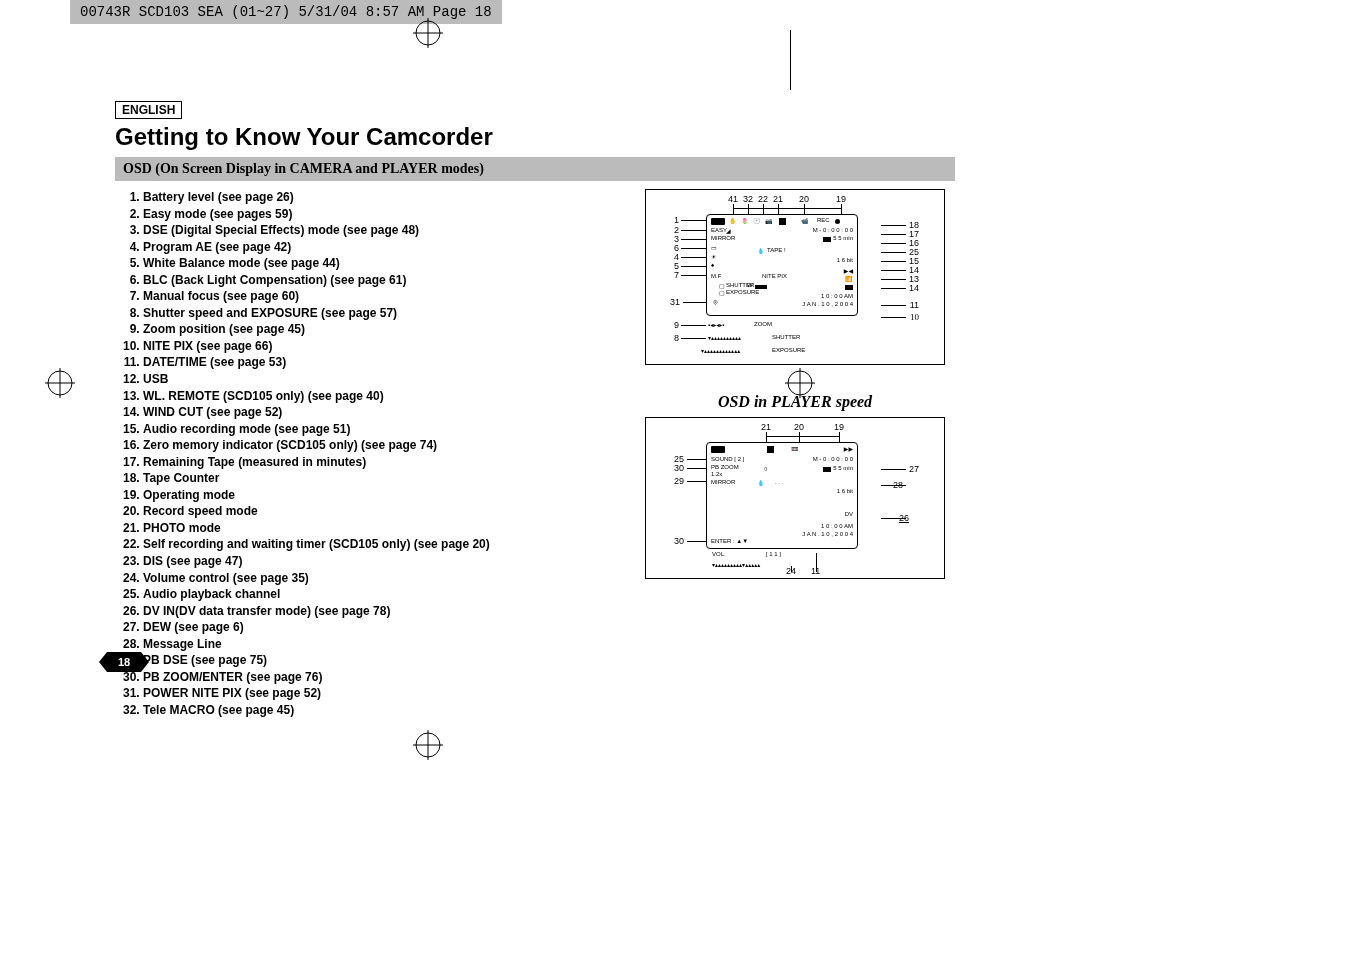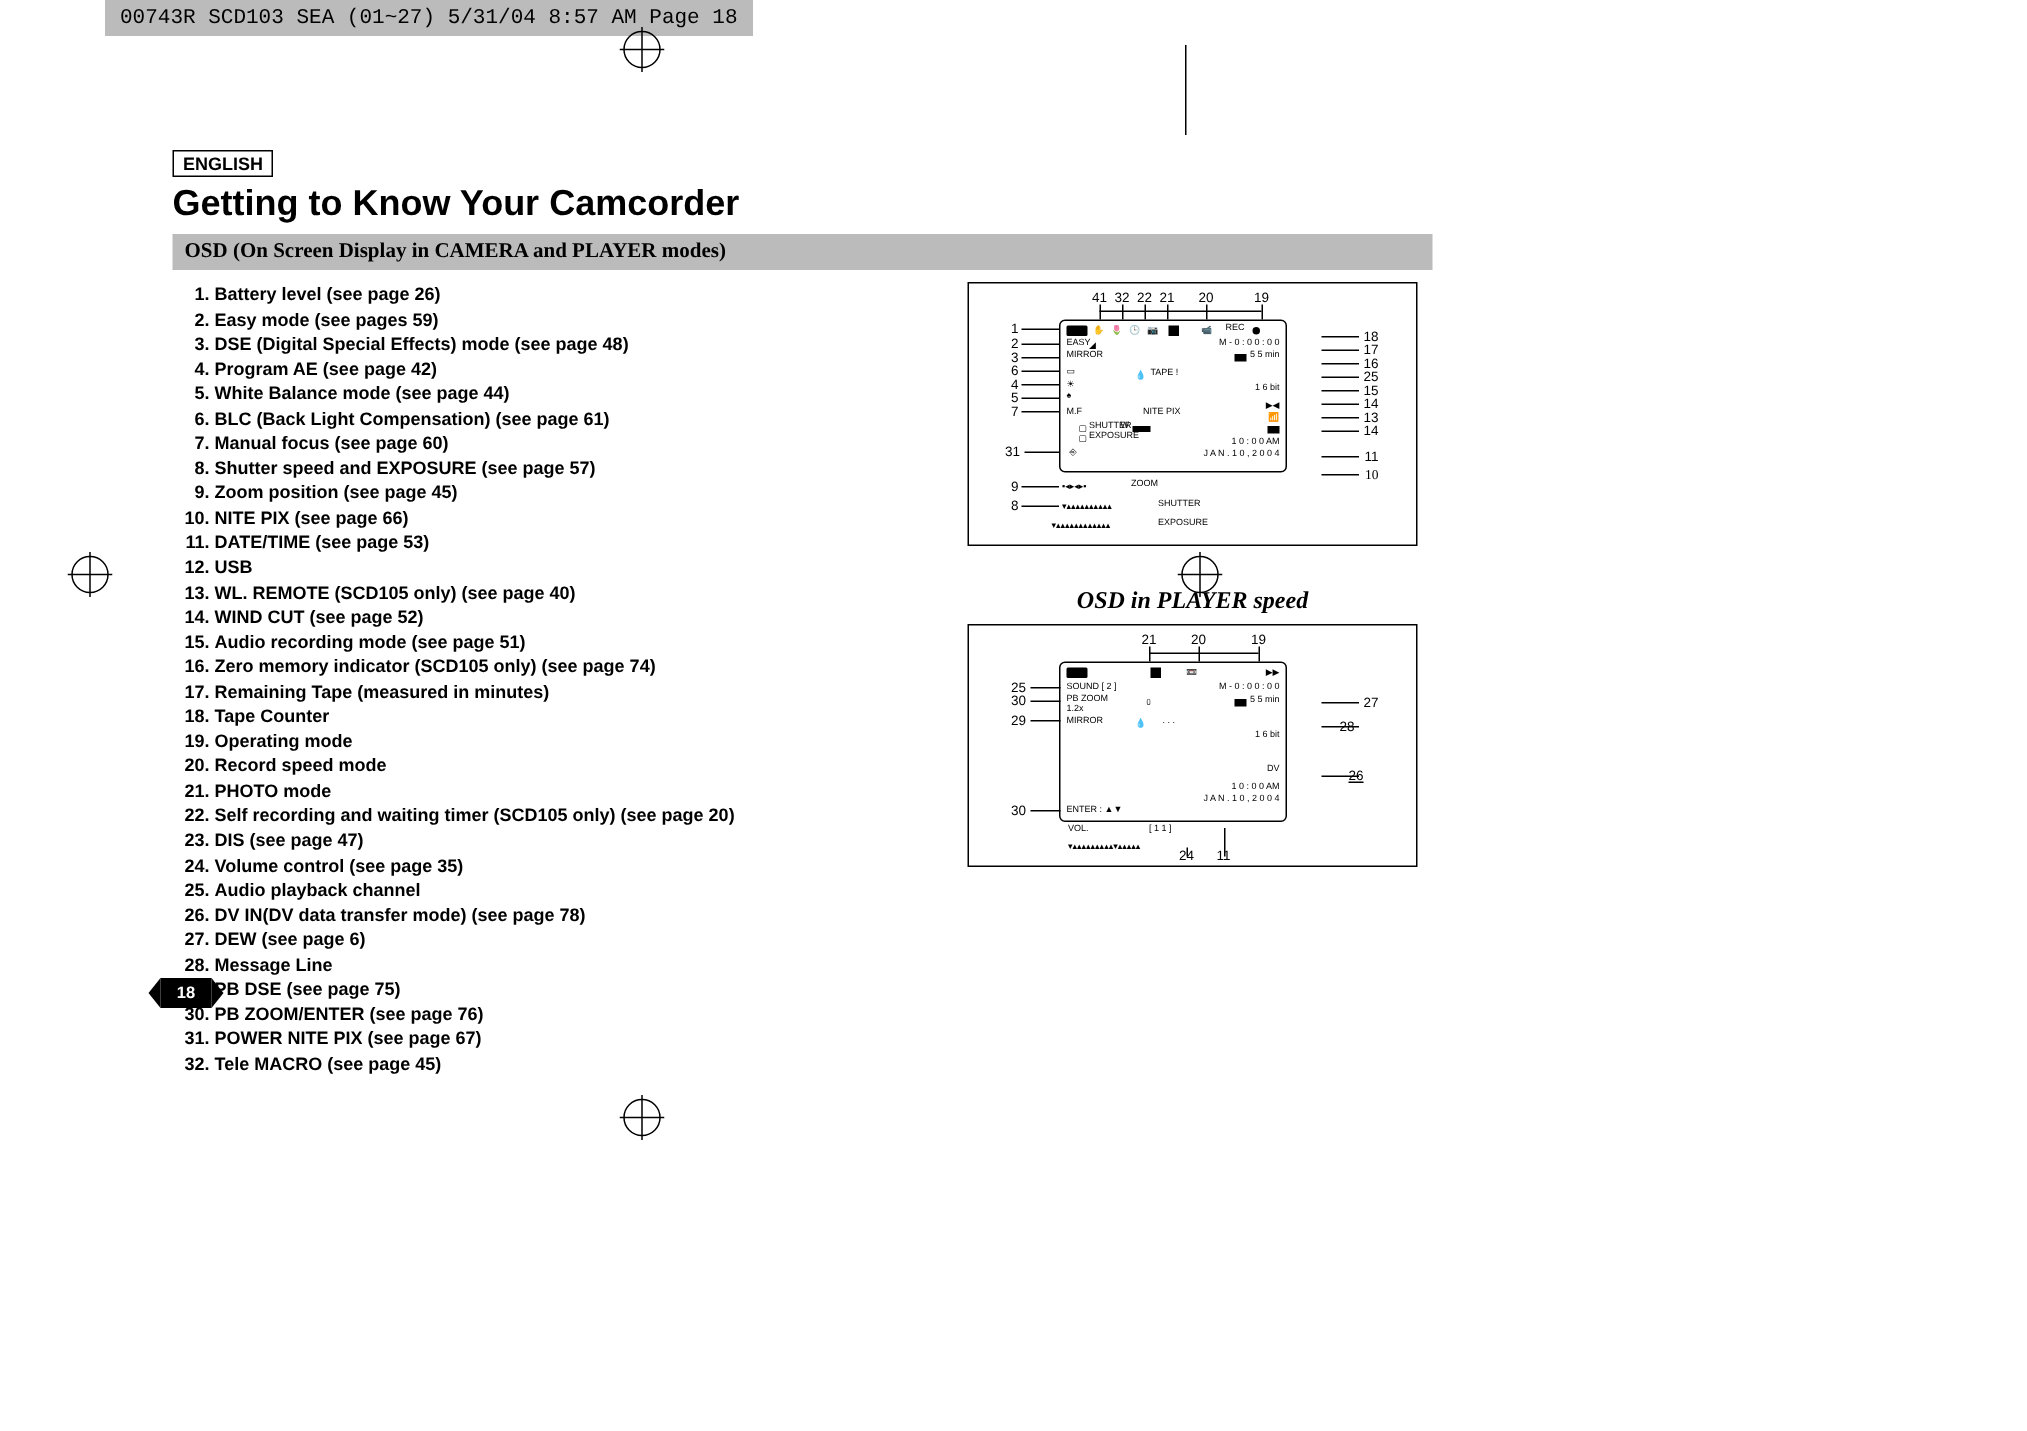--- a/index.html
+++ b/index.html
@@ -184,21 +184,21 @@
         <li>PHOTO mode</li>
         <li>Self recording and waiting timer (SCD105 only) (see page 20)</li>
         <li>DIS (see page 47)</li>
         <li>Volume control (see page 35)</li>
         <li>Audio playback channel</li>
         <li>DV IN(DV data transfer mode) (see page 78)</li>
         <li>DEW (see page 6)</li>
         <li>Message Line</li>
         <li>PB DSE (see page 75)</li>
         <li>PB ZOOM/ENTER (see page 76)</li>
-        <li>POWER NITE PIX (see page 67)</li>
+        <li>POWER NITE PIX (see page 52)</li>
         <li>Tele MACRO (see page 45)</li>
       </ol>
     </div>
 
     <div class="fig-col">
 
       <div class="fig-box">
 
         <span class="label-num" style="left:82px; top:4px;">41</span>
         <span class="label-num" style="left:97px; top:4px;">32</span>

